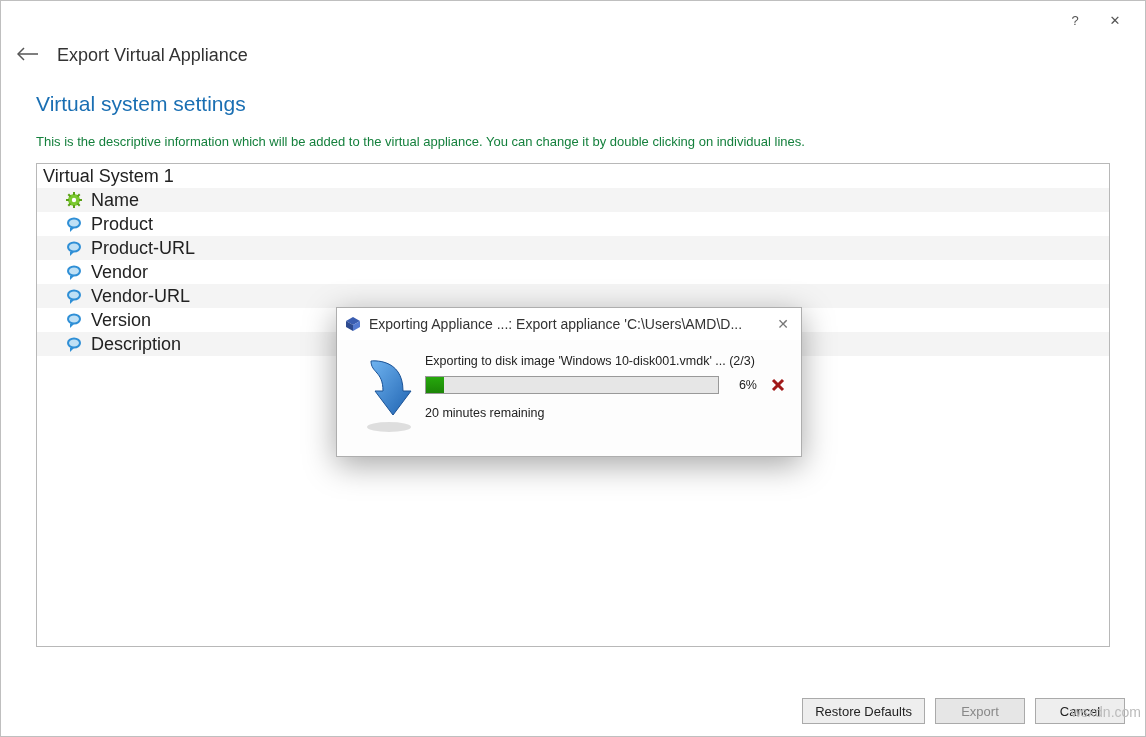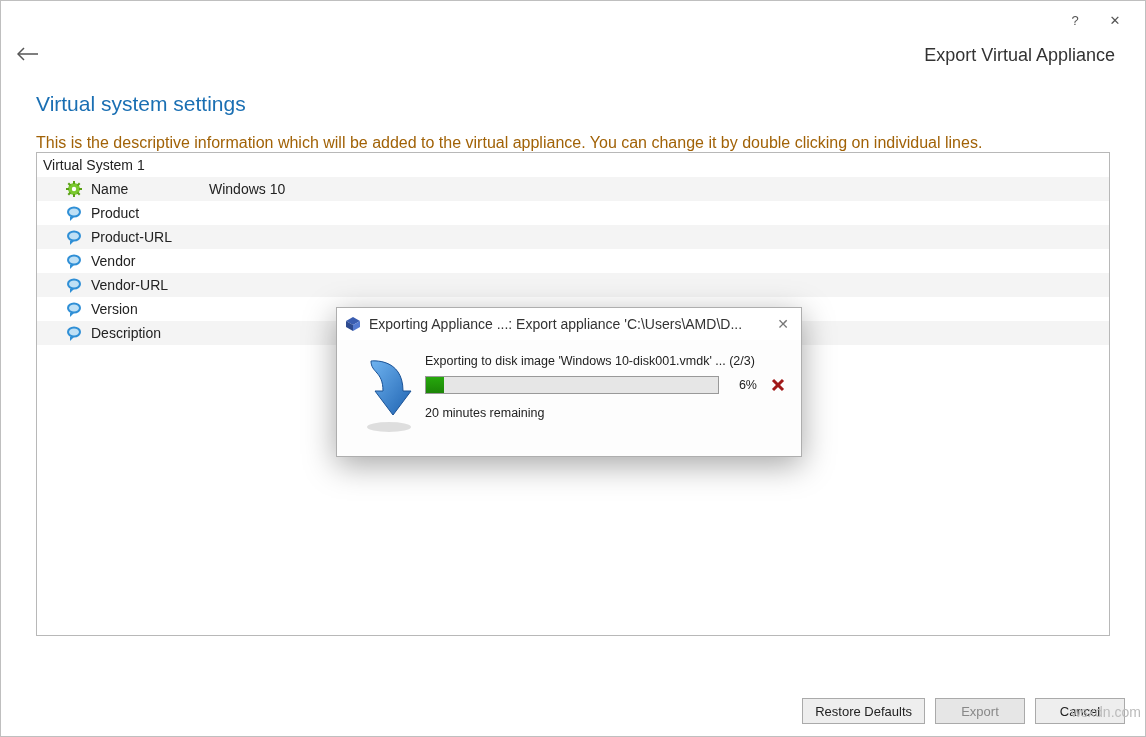--- a/index.html
+++ b/index.html
@@ -29,46 +29,46 @@
   .titlebar .tb-btn {
     width:40px; height:30px;
     display:flex; align-items:center; justify-content:center;
     color:#555;
     cursor:pointer;
   }
   .header-row {
     display:flex; align-items:center;
     padding: 6px 30px 10px 16px;
     gap:18px;
-    justify-content:space-between;
   }
   .back-arrow { color:#555; cursor:pointer; }
   .wizard-title { font-size:18px; font-weight:400; color:#333;}
   .content {
     padding: 10px 35px 9px 35px;
   }
   .section-title {
     color:#1a6fb3;
     font-size:21px;
     font-weight:400;
     margin: 6px 0 18px 0;
   }
   .section-desc {
-    font-size:16px;
-    color:#a16207;
+    font-size:13px;
+    color:#15803d;
+    margin-bottom:14px;
   }
   .settings-box {
     border:1px solid #b8b8b8;
     height:484px;
     overflow:auto;
   }
   .row {
     display:flex; align-items:center;
     height:24px;
-    font-size:14px;
+    font-size:18px;
   }
   .row.sys {
     background:#fff;
     padding-left:6px;
   }
   .row.child {
     padding-left:28px;
   }
   .row.alt { background:#f4f4f4; }
   .row .icon {
@@ -206,21 +206,20 @@
                 <line x1="0" y1="8" x2="3" y2="8"></line>
                 <line x1="13" y1="8" x2="16" y2="8"></line>
                 <line x1="2.3" y1="2.3" x2="4.5" y2="4.5"></line>
                 <line x1="11.5" y1="11.5" x2="13.7" y2="13.7"></line>
                 <line x1="2.3" y1="13.7" x2="4.5" y2="11.5"></line>
                 <line x1="11.5" y1="4.5" x2="13.7" y2="2.3"></line>
               </g>
             </svg>
         </span>
         <span class="label">Name</span>
-        <span class="value">Windows 10</span>
       </div>
       <div class="row child">
         <span class="icon bubble">
             <svg viewBox="0 0 16 16">
               <ellipse cx="8" cy="7" rx="7" ry="5.5" fill="#2f8fd6"></ellipse>
               <polygon points="4,12 4,16 8,12" fill="#2f8fd6"></polygon>
               <ellipse cx="8" cy="7" rx="5" ry="3.5" fill="#bfe0f5"></ellipse>
             </svg>
           </span>
         <span class="label">Product</span>

